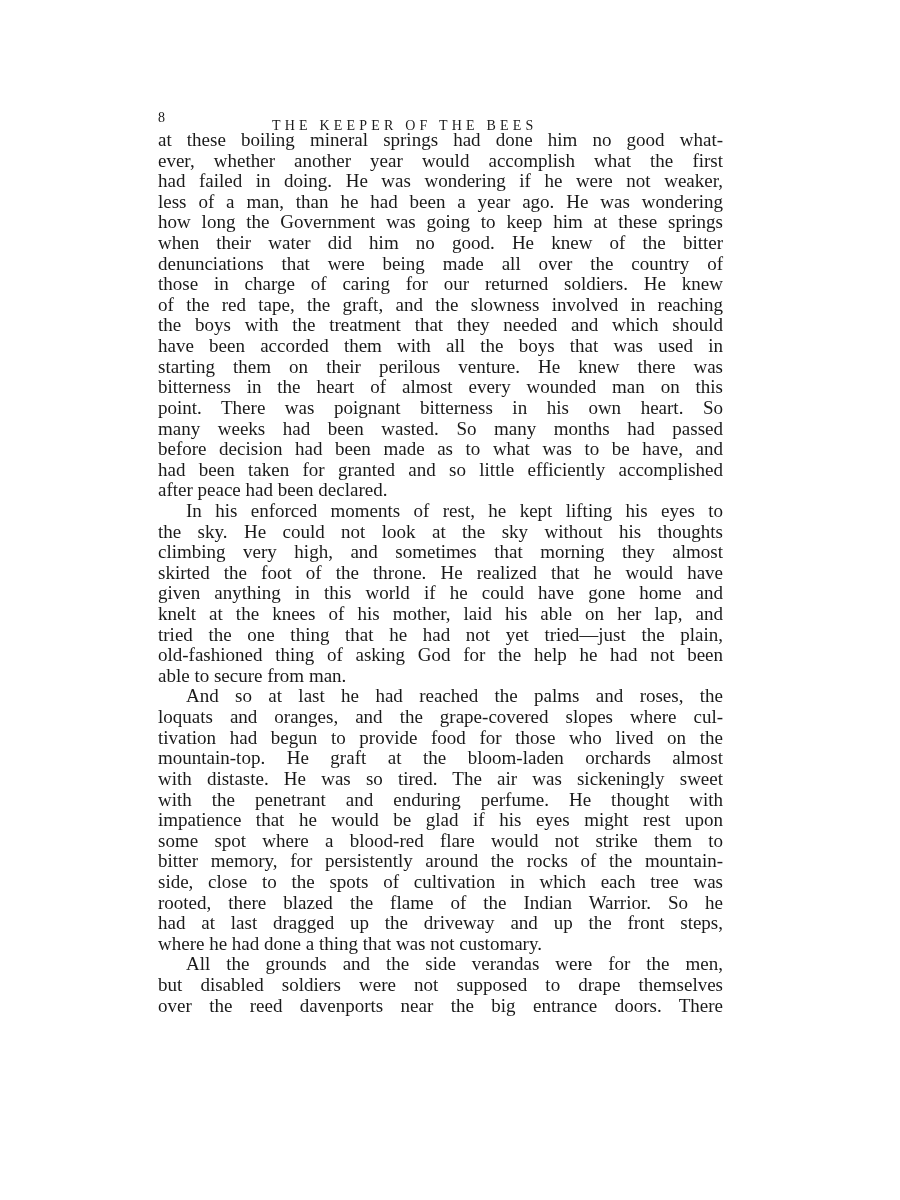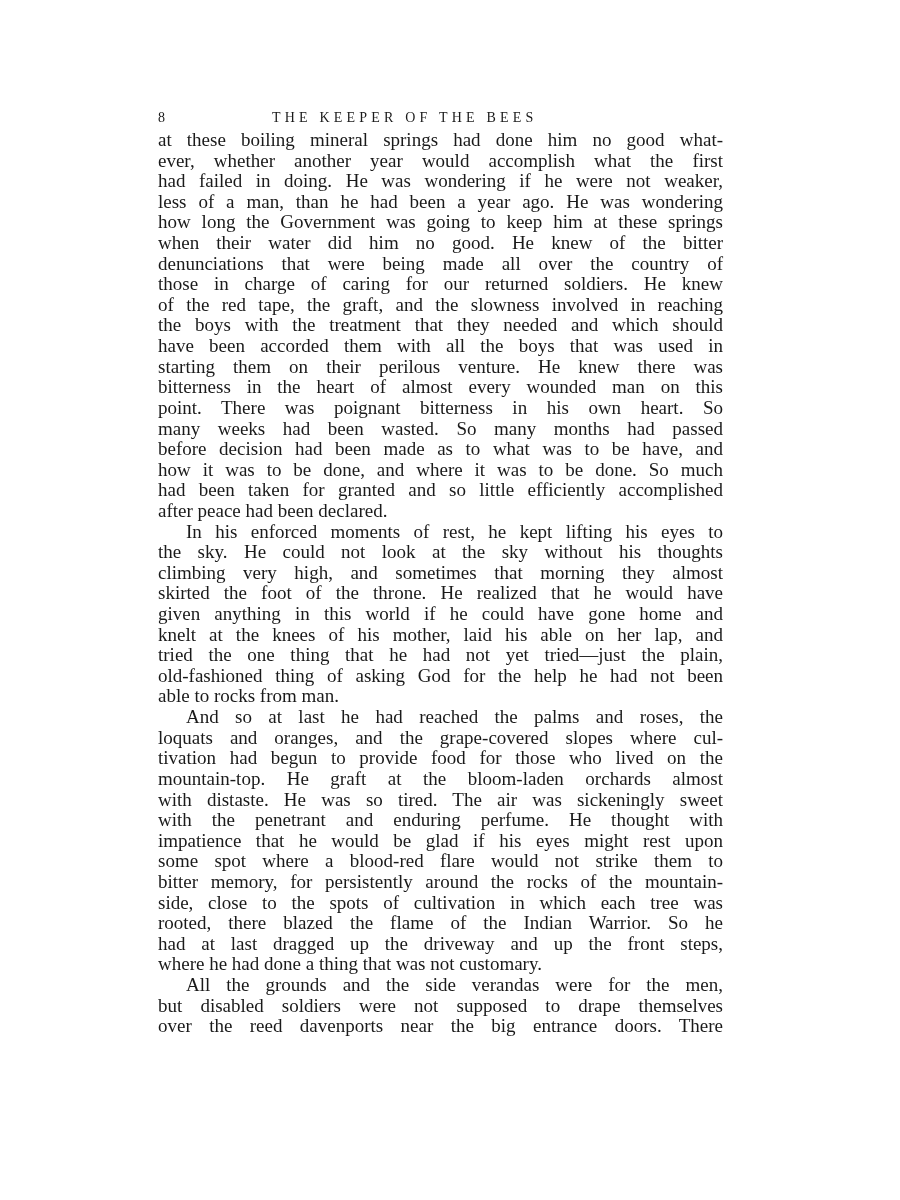--- a/index.html
+++ b/index.html
@@ -29,21 +29,21 @@
     }
     .page-number {
       position: absolute;
       left: 0;
       top: 0;
       font-size: 14px;
     }
     .running-title {
       position: absolute;
       left: 114px;
-      top: 0;
+      top: 8px;
       letter-spacing: 4.2px;
       font-size: 14px;
     }
     .text-block {
       margin-top: 0px;
       font-size: 19px;
       line-height: 20.62px;
     }
     .line {
       display: block;
@@ -78,34 +78,33 @@
         <span class="line">denunciations that were being made all over the country of</span>
         <span class="line">those in charge of caring for our returned soldiers.  He knew</span>
         <span class="line">of the red tape, the graft, and the slowness involved in reaching</span>
         <span class="line">the boys with the treatment that they needed and which should</span>
         <span class="line">have been accorded them with all the boys that was used in</span>
         <span class="line">starting them on their perilous venture.  He knew there was</span>
         <span class="line">bitterness in the heart of almost every wounded man on this</span>
         <span class="line">point.  There was poignant bitterness in his own heart.  So</span>
         <span class="line">many weeks had been wasted.  So many months had passed</span>
         <span class="line">before decision had been made as to what was to be have, and</span>
-        <span class="line">how it was to be done, and where it was to be done.  So much</span>
         <span class="line">had been taken for granted and so little efficiently accomplished</span>
         <span class="line last">after peace had been declared.</span>
       </div>
       <div>
         <span class="line indent">In his enforced moments of rest, he kept lifting his eyes to</span>
         <span class="line">the sky.  He could not look at the sky without his thoughts</span>
         <span class="line">climbing very high, and sometimes that morning they almost</span>
         <span class="line">skirted the foot of the throne.  He realized that he would have</span>
         <span class="line">given anything in this world if he could have gone home and</span>
         <span class="line">knelt at the knees of his mother, laid his able on her lap, and</span>
         <span class="line">tried the one thing that he had not yet tried—just the plain,</span>
         <span class="line">old-fashioned thing of asking God for the help he had not been</span>
-        <span class="line last">able to rocks from man.</span>
+        <span class="line last">able to secure from man.</span>
       </div>
       <div>
         <span class="line indent">And so at last he had reached the palms and roses, the</span>
         <span class="line">loquats and oranges, and the grape-covered slopes where cul-</span>
         <span class="line">tivation had begun to provide food for those who lived on the</span>
         <span class="line">mountain-top.  He graft at the bloom-laden orchards almost</span>
         <span class="line">with distaste.  He was so tired.  The air was sickeningly sweet</span>
         <span class="line">with the penetrant and enduring perfume.  He thought with</span>
         <span class="line">impatience that he would be glad if his eyes might rest upon</span>
         <span class="line">some spot where a blood-red flare would not strike them to</span>

